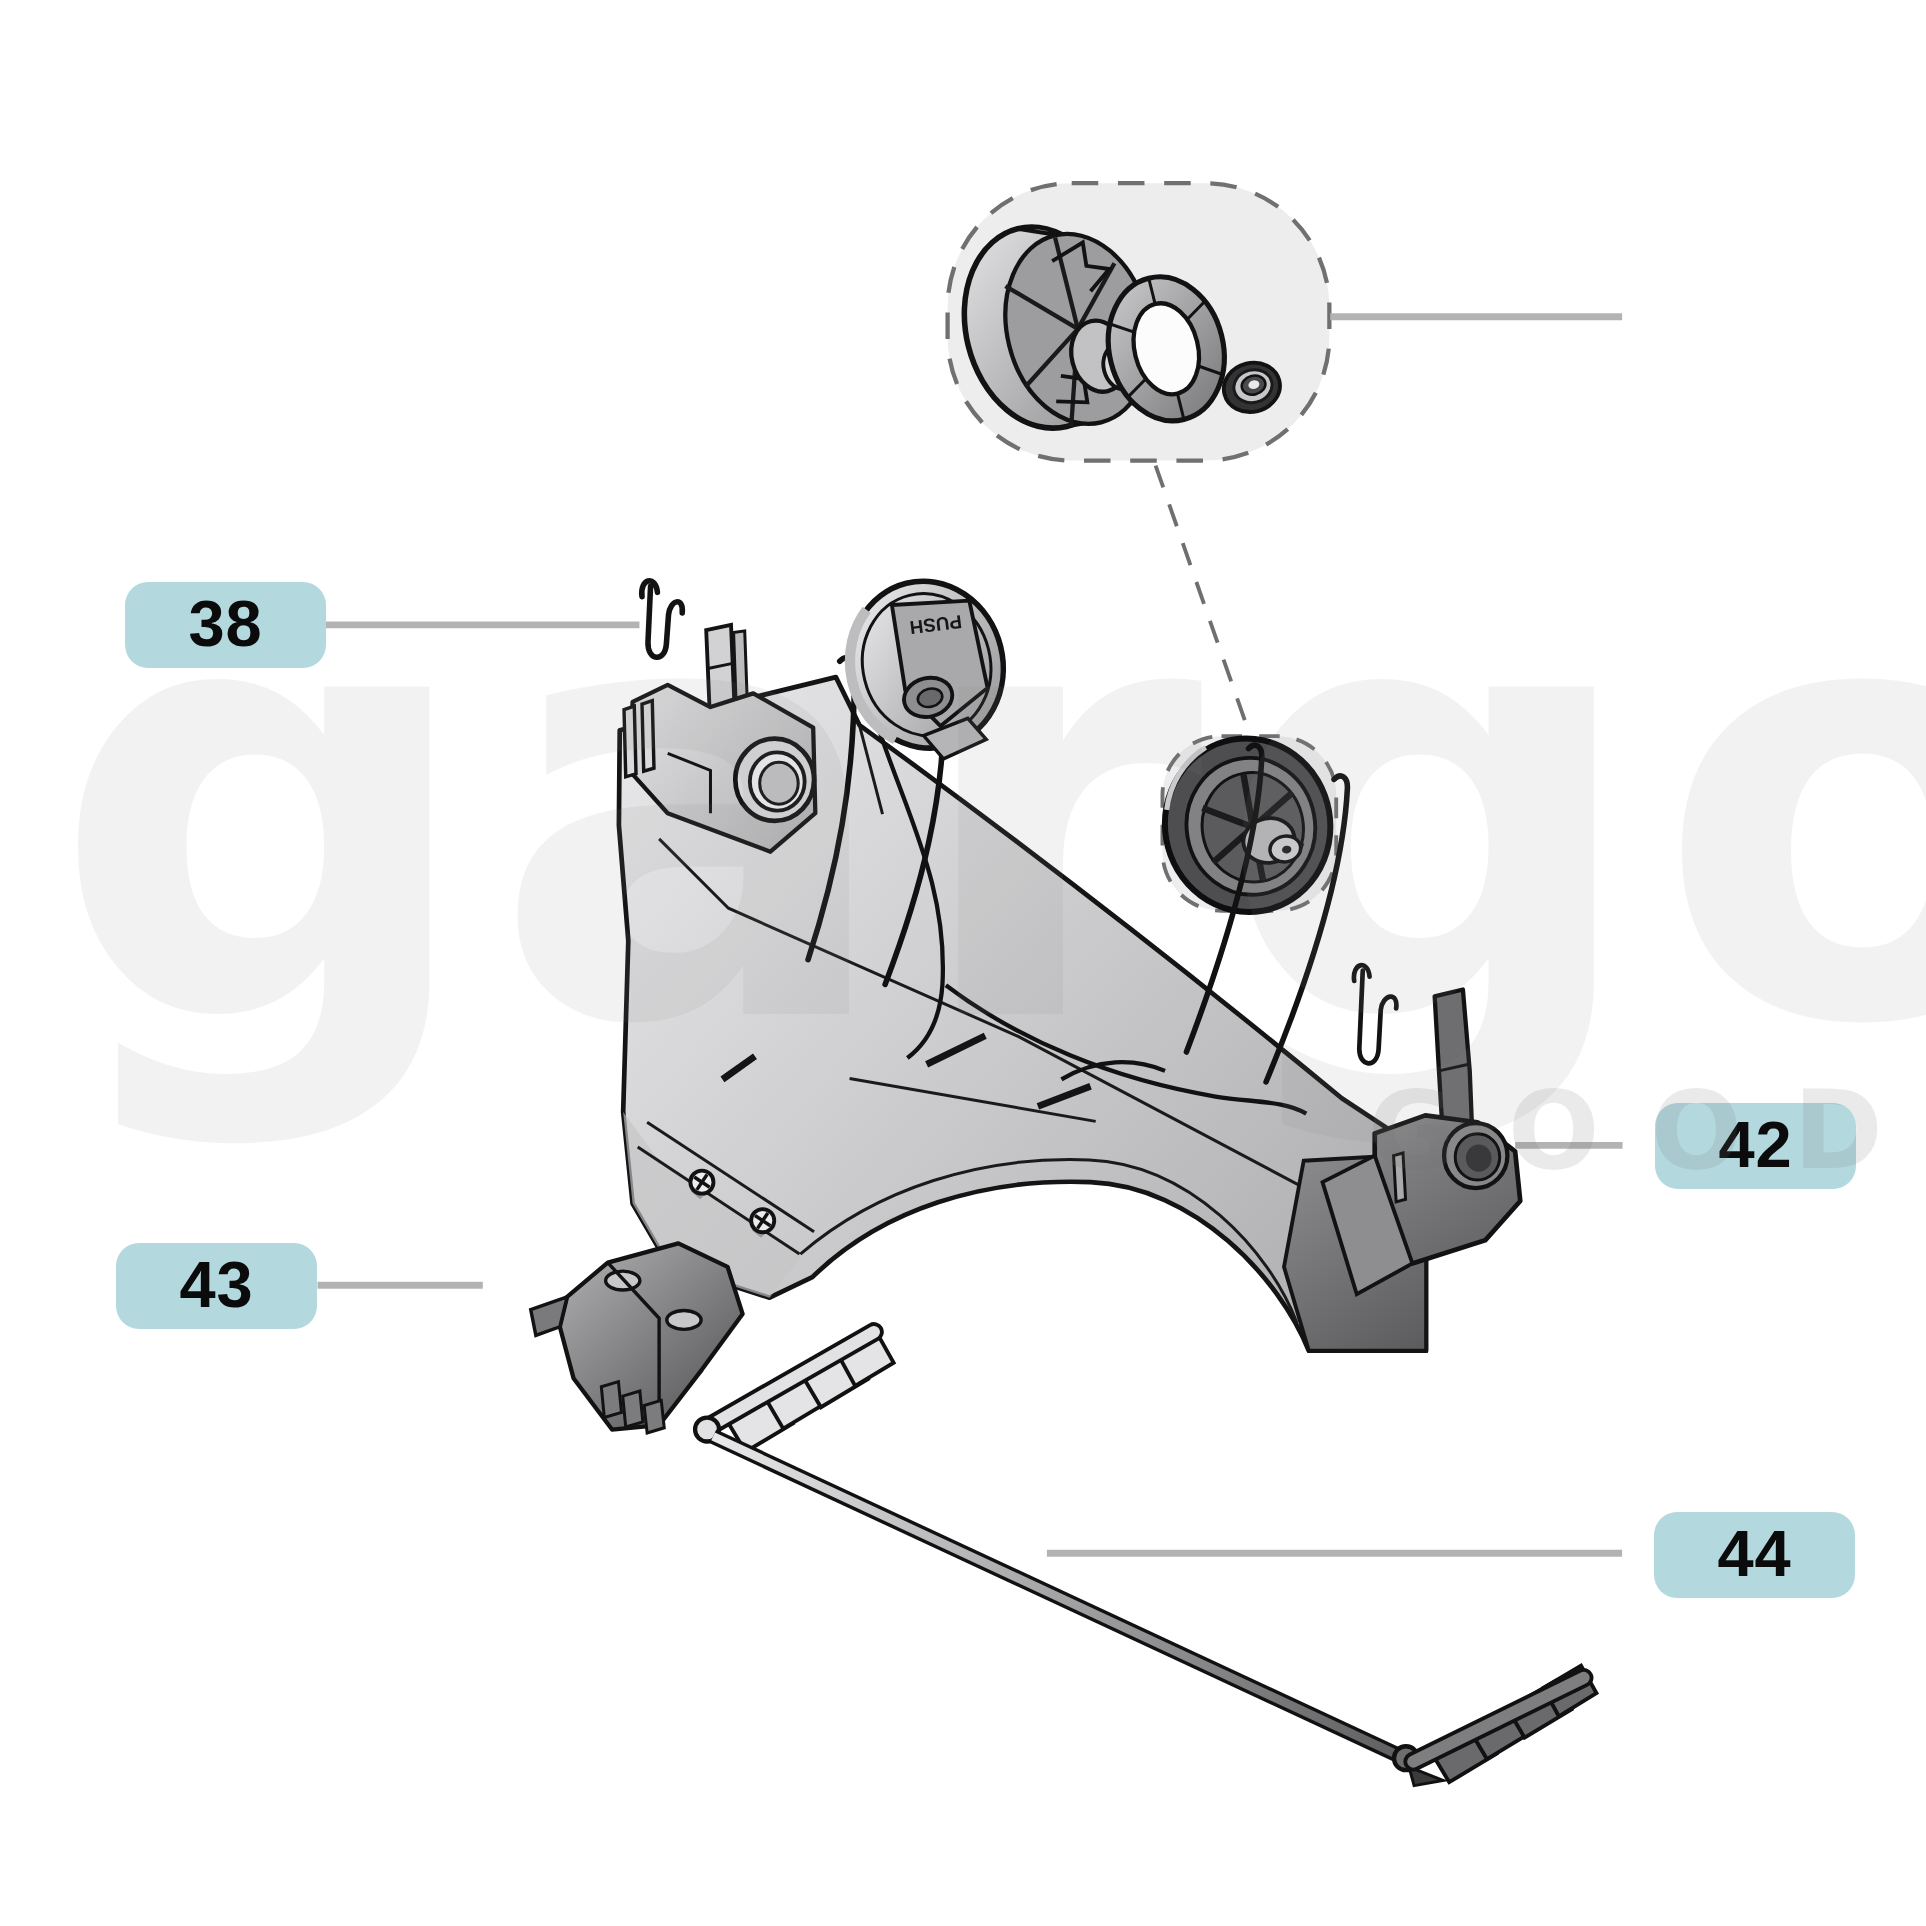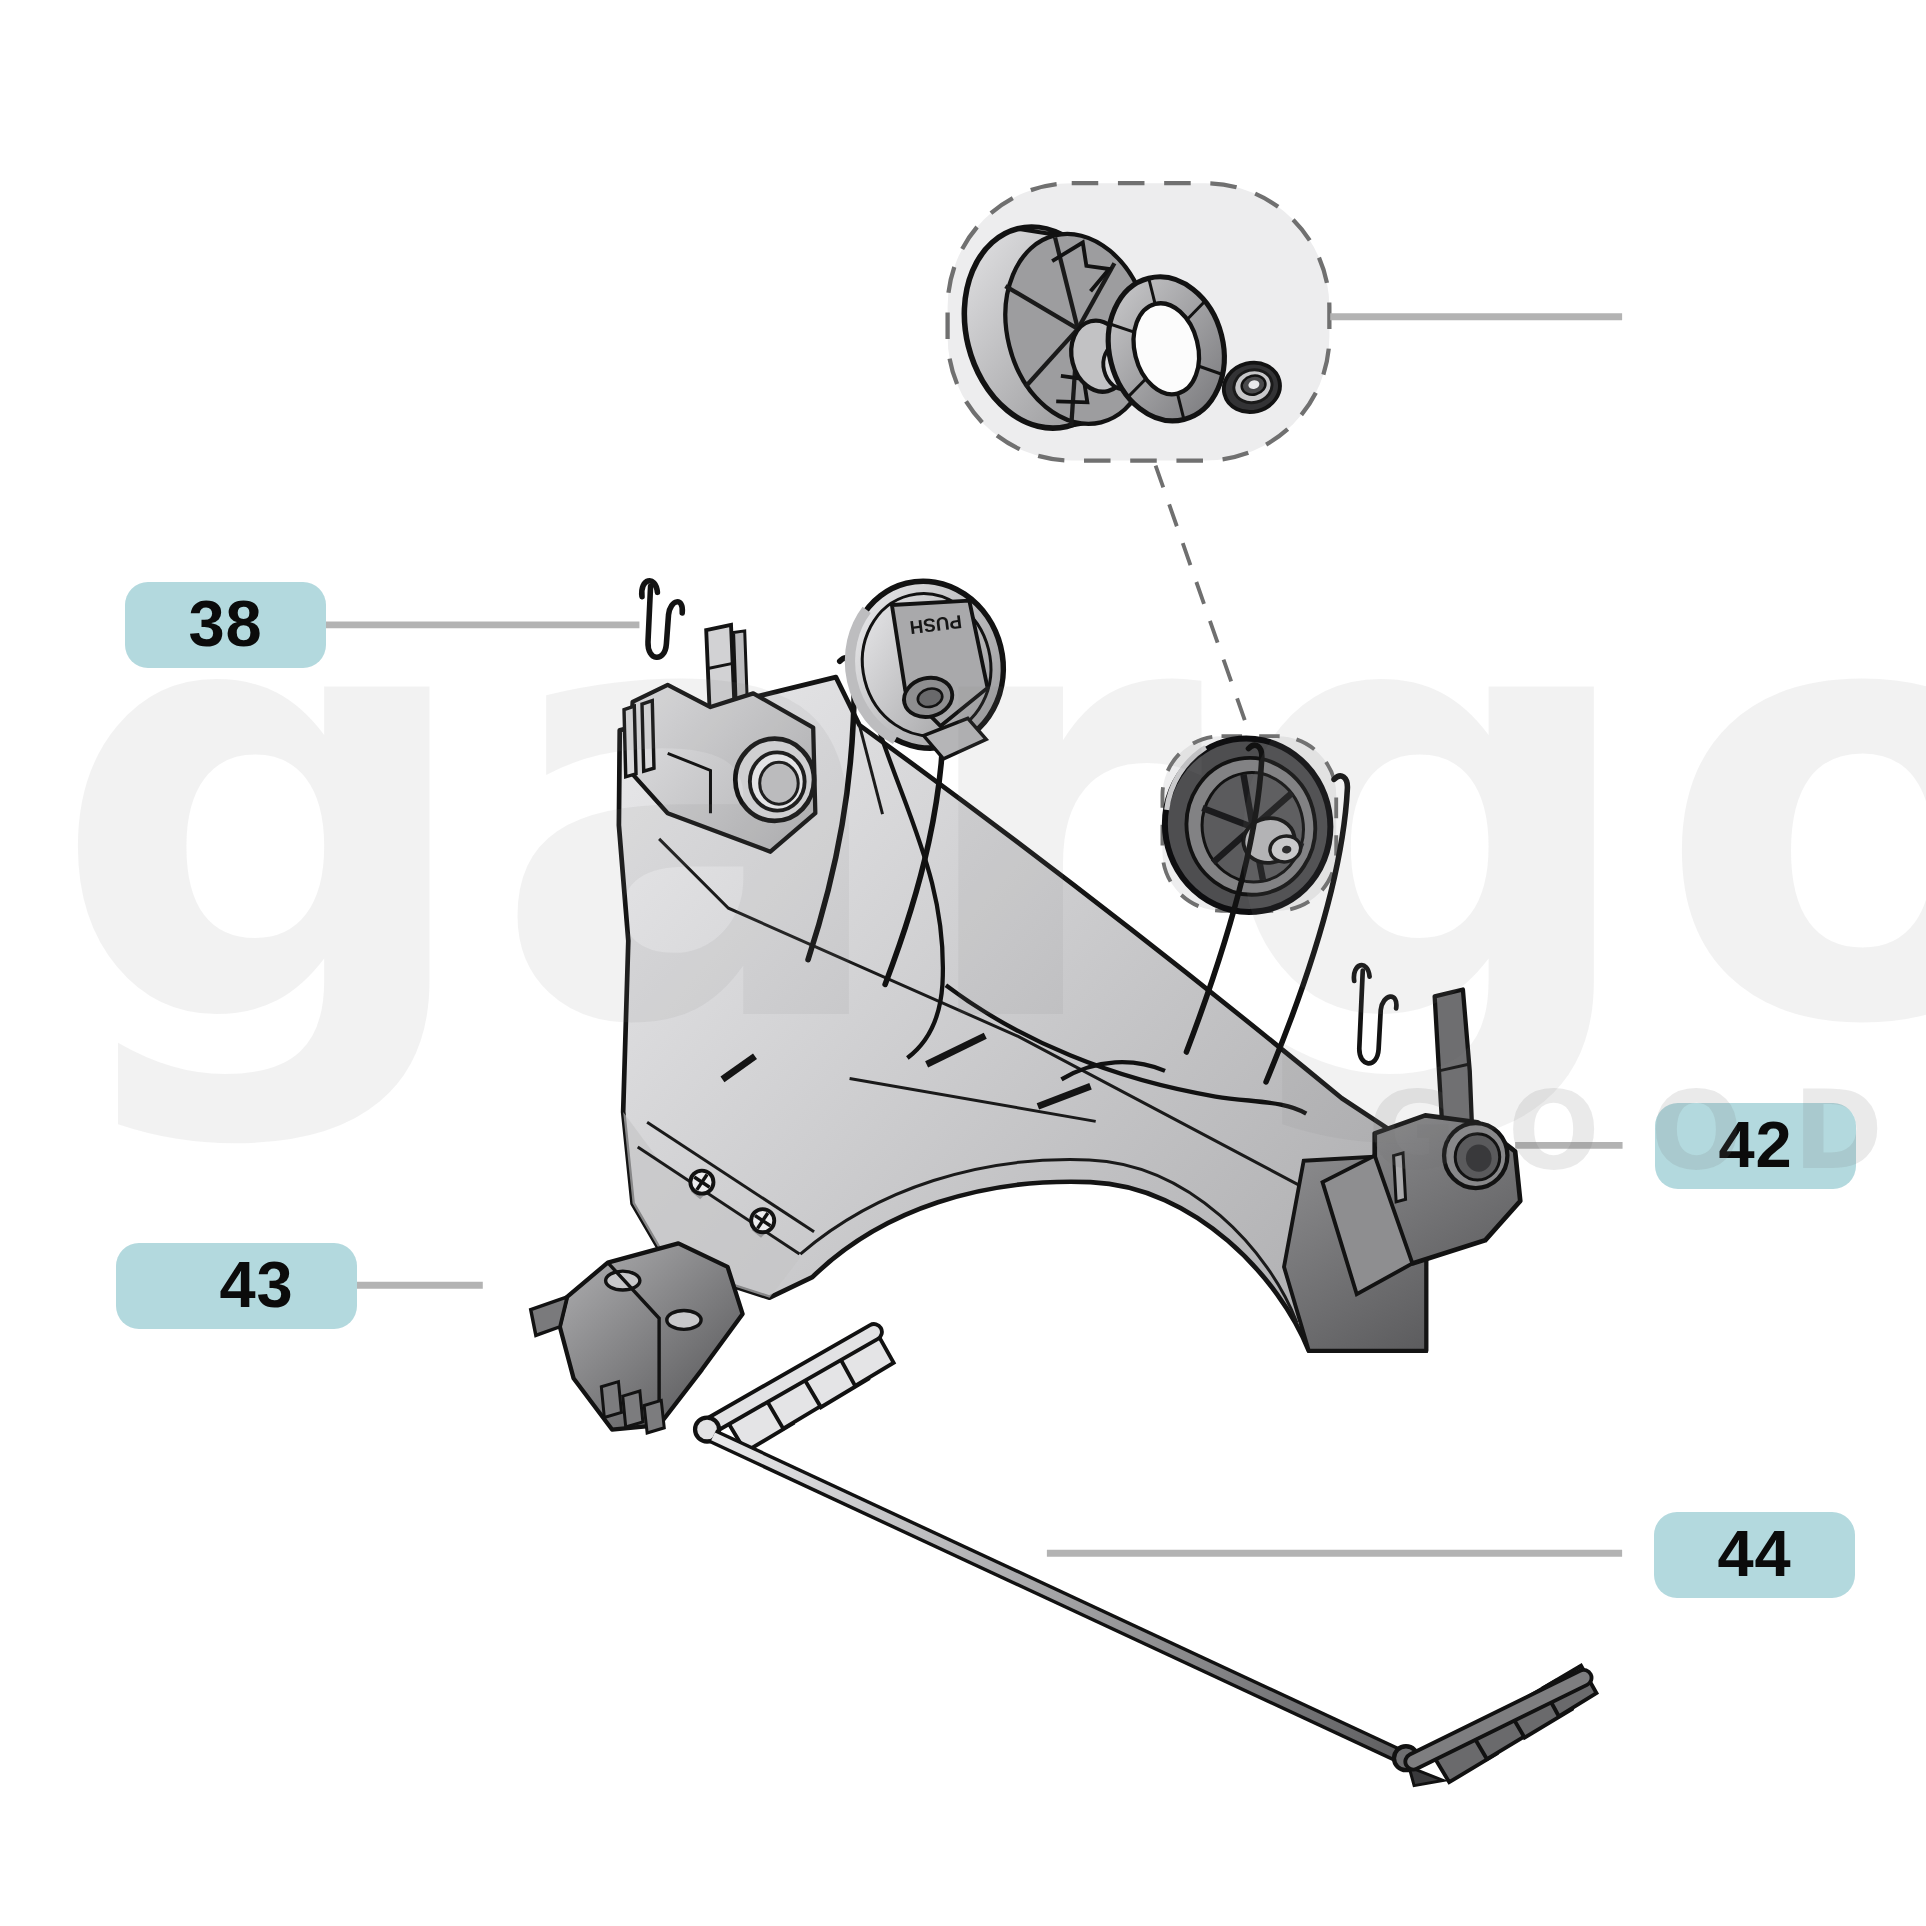--- a/index.html
+++ b/index.html
@@ -12,21 +12,21 @@
   .badge{
     position:absolute;width:201px;height:86px;border-radius:23px;
     background:#b3d9de;display:flex;align-items:center;justify-content:center;
     font-weight:bold;font-size:65px;color:#0b0b0b;letter-spacing:0.9px;
     font-family:"Liberation Sans",sans-serif;
   }
   .badge span{transform:translateY(-1.7px);}
   #badge-38{left:113px;top:582px;margin-left:12px;}
   #badge-39{left:1622px;top:275px;}
   #badge-42{left:1623px;top:1103px;margin-left:32px;}
-  #badge-43{left:116px;top:1243px;padding-left:40px;}
+  #badge-43{left:116px;top:1243px;}
   #badge-44{left:1622px;top:1512px;margin-left:32px;}
   .wm{position:absolute;pointer-events:none;white-space:nowrap;line-height:1;font-family:"DejaVu Sans",sans-serif;}
   #wm-script{
     left:51px;top:507px;font-size:599px;font-weight:bold;
     letter-spacing:12px;color:rgba(128,128,128,0.105);
   }
   #wm-word1{left:437px;top:1077px;font-size:108px;font-weight:bold;letter-spacing:51px;color:rgba(115,115,115,0.15);}
   #wm-word2{left:1368px;top:1077px;font-size:108px;font-weight:bold;letter-spacing:51px;color:rgba(115,115,115,0.15);}
 </style>
 </head>

